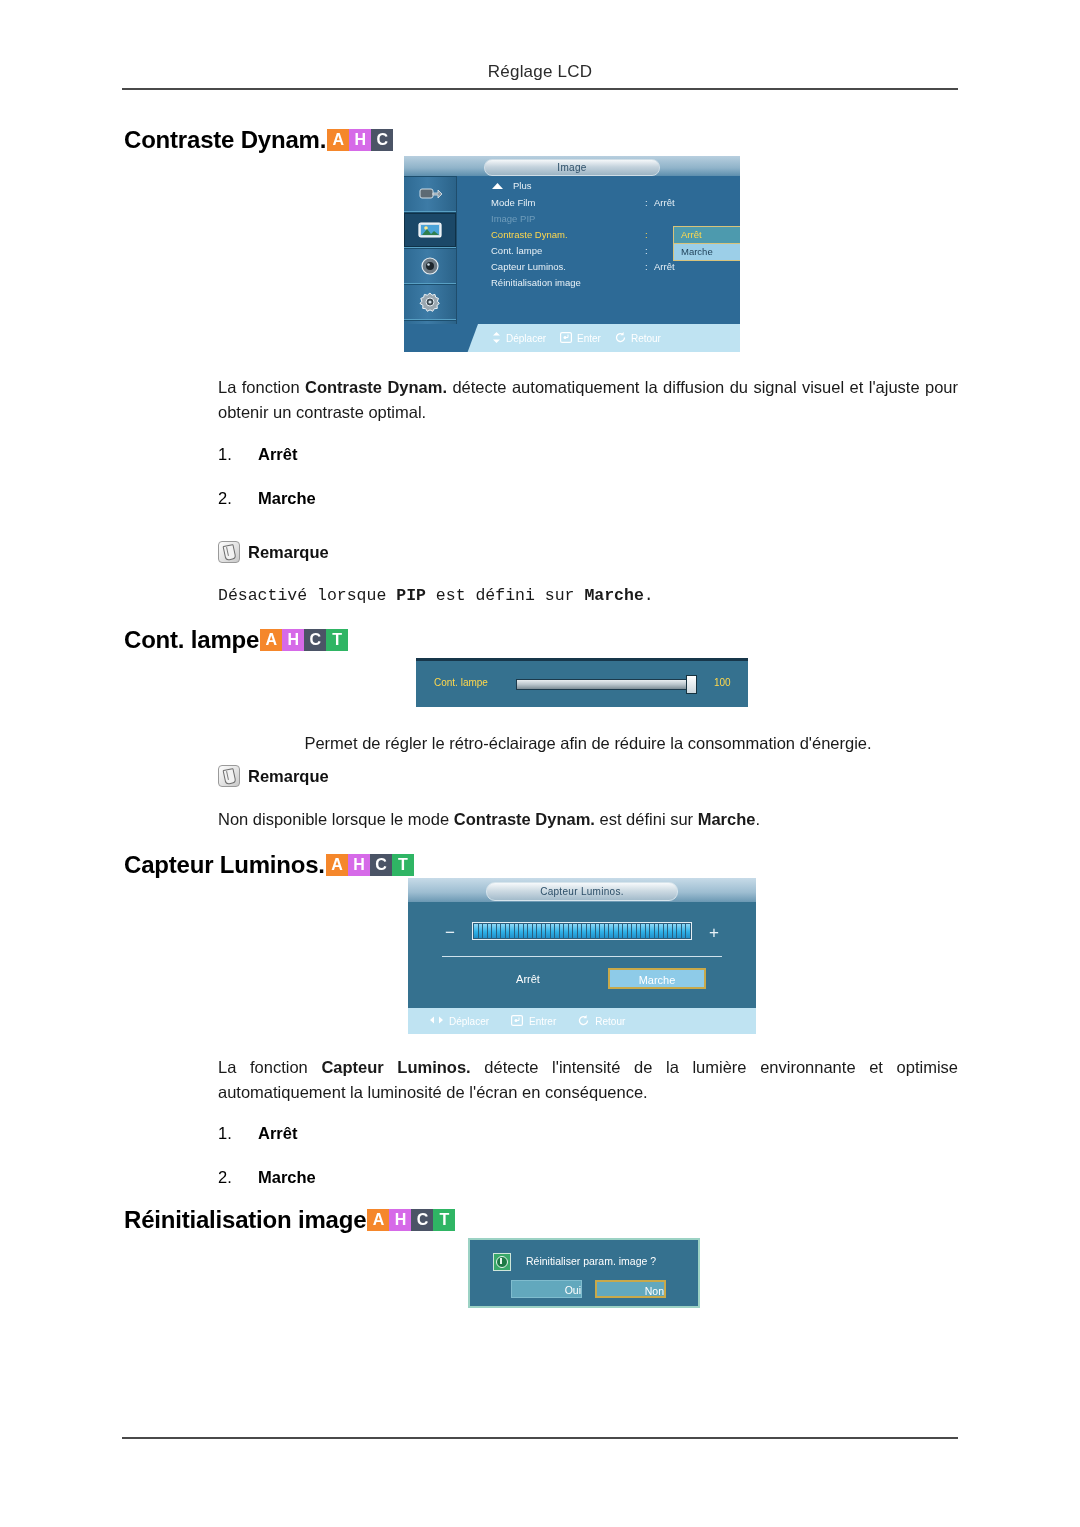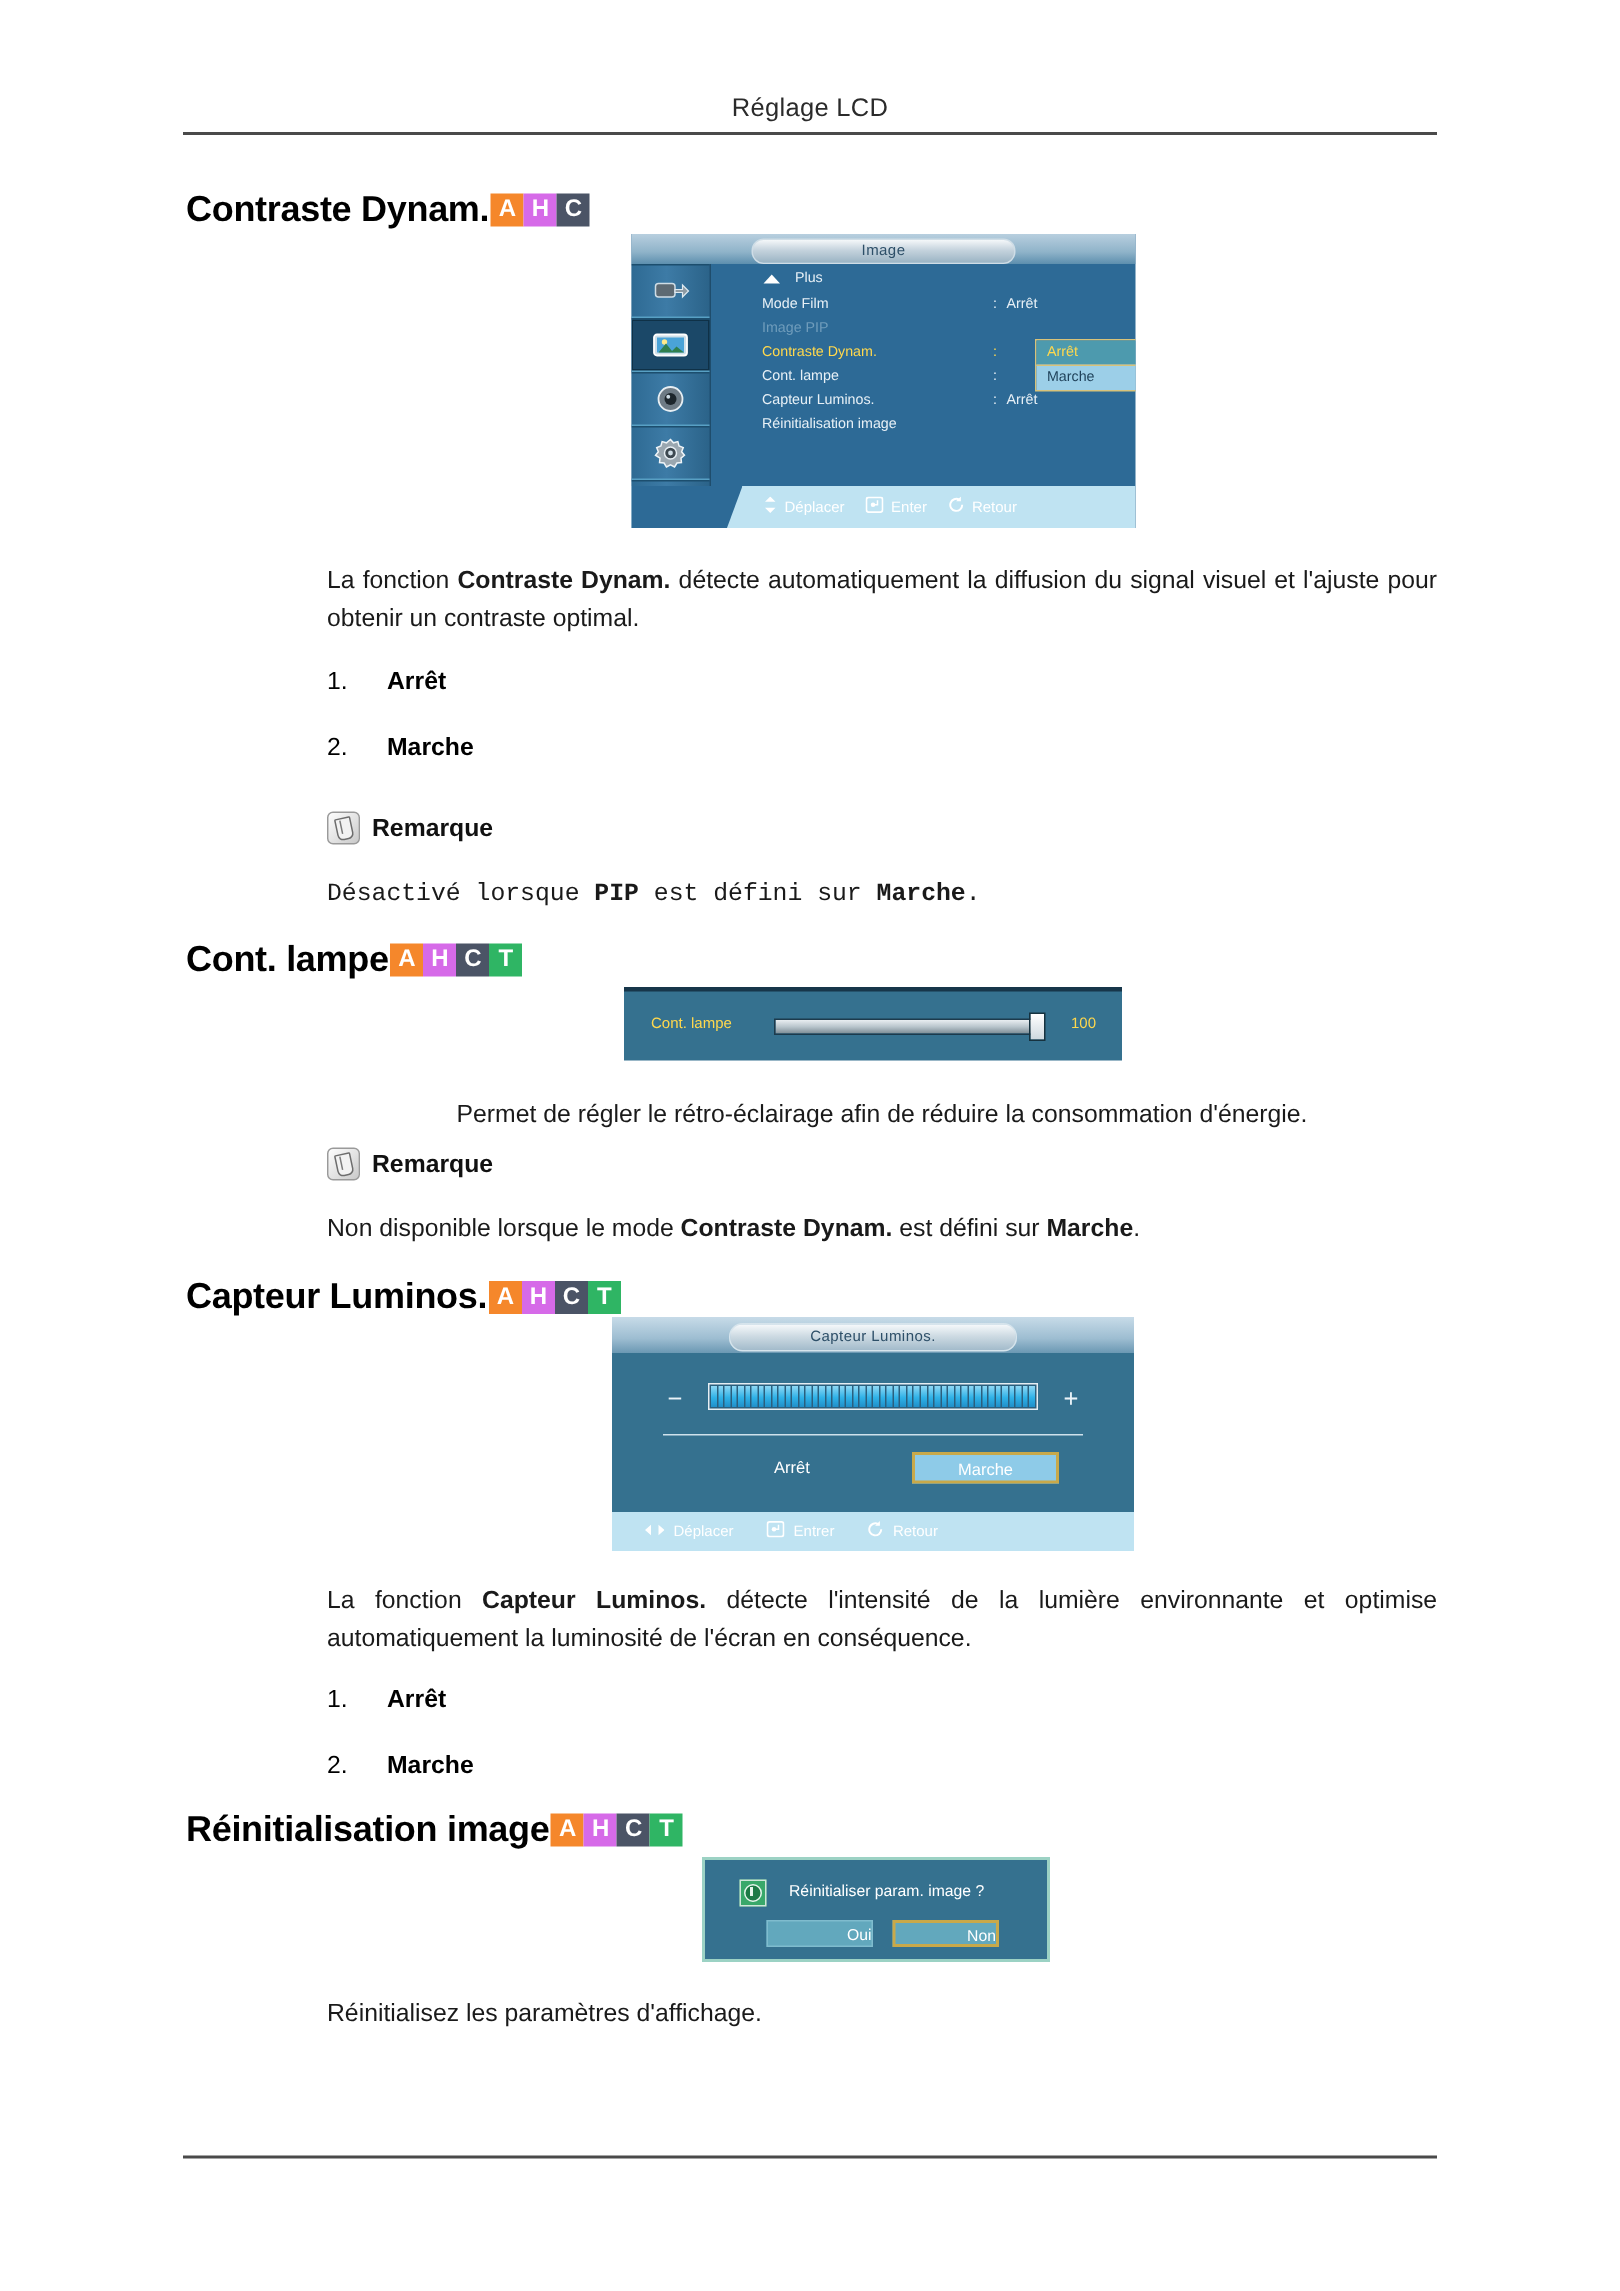--- a/index.html
+++ b/index.html
@@ -136,21 +136,21 @@
     position: absolute;
     left: 8px; top: 5px;
     width: 1px; height: 9px;
     background: #7b7b7b;
     transform: rotate(-12deg);
   }
 
   
   .osd-menu {
     position: absolute;
-    left: 421px;
+    left: 404px;
     top: 156px;
     width: 336px;
     height: 196px;
     background: #2d6a96;
     font-size: 9.5px;
     overflow: hidden;
   }
   .osd-menu-topstrip {
     position: absolute;
     left: 0; top: 0; right: 0; height: 20px;
@@ -797,16 +797,15 @@
 
   <div class="osd-dialog">
     <div class="d-icon">
         <i></i>
       </div>
     <div class="d-text">Réinitialiser param. image ?</div>
     <div class="d-btn yes">Oui</div>
     <div class="d-btn no">Non</div>
   </div>
 
-  <div class="para nojust" style="top:1330px;">Réinitialisez les paramètres d'affichage.</div>
 
   <div class="rule bottom"></div>
 </div>
 
 </body></html>

